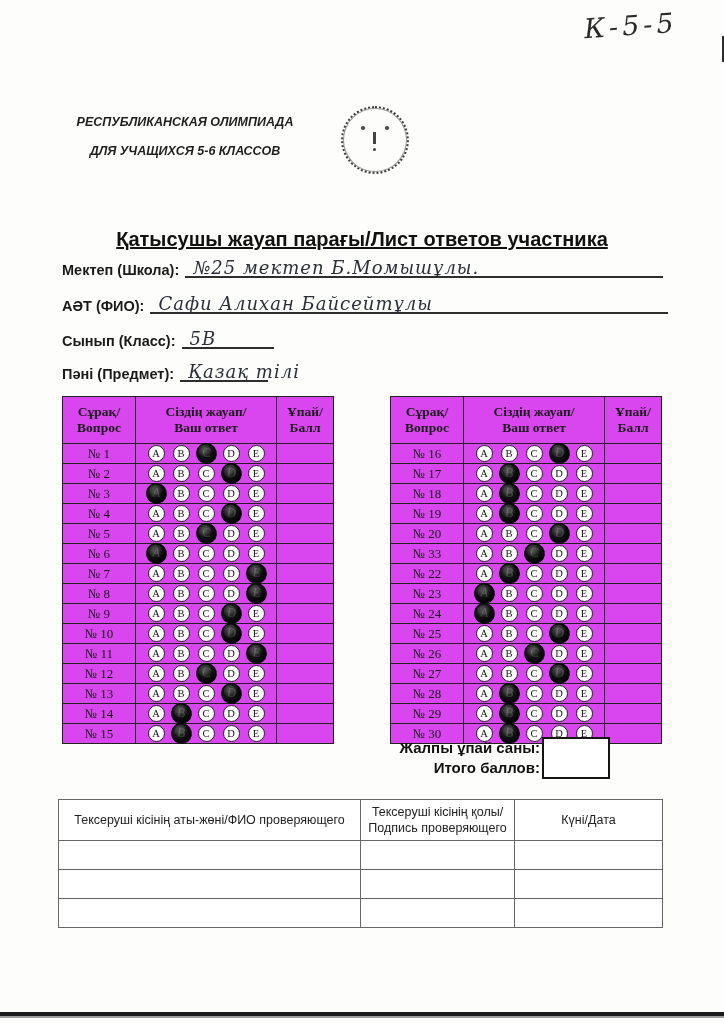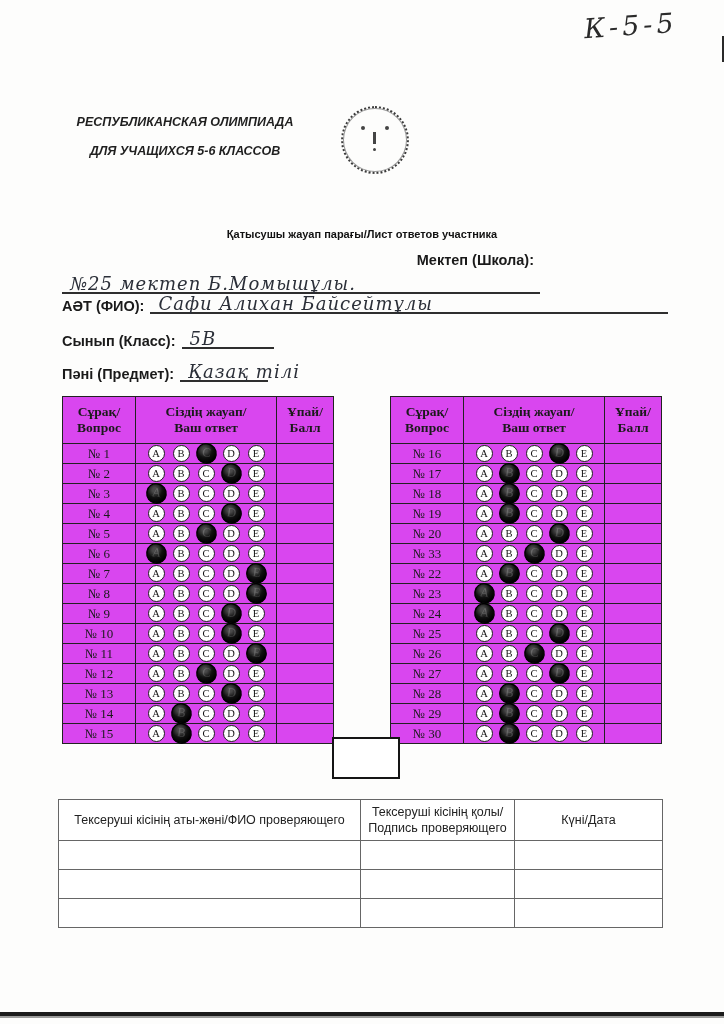--- a/index.html
+++ b/index.html
@@ -24,21 +24,21 @@
     position:absolute;left:341px;top:106px;width:64px;height:64px;border-radius:50%;
     border:2px dotted #3a3a3a;box-shadow:inset 0 0 0 1px #9a9a9a;
   }
   .stamp i{position:absolute;background:#444;}
   .stamp .s1{left:30px;top:24px;width:3px;height:12px;}
   .stamp .s2{left:30px;top:40px;width:3px;height:3px;border-radius:50%;}
   .stamp .s3{left:18px;top:18px;width:4px;height:4px;border-radius:50%;}
   .stamp .s4{left:42px;top:18px;width:4px;height:4px;border-radius:50%;}
   
   .sheet-title{position:absolute;top:228px;left:0;width:724px;text-align:center;
-    font-size:11px;font-weight:bold;color:#111;}
+    font-size:20px;font-weight:bold;color:#111;text-decoration:underline;}
   
   .field{position:absolute;left:62px;display:flex;align-items:flex-end;}
   .field .lbl{font-size:14.5px;font-weight:bold;white-space:nowrap;padding-right:6px;}
   .write-line{border-bottom:2px solid #2e2e2e;position:relative;height:24px;}
   .hand{
     position:absolute;left:8px;bottom:-2px;white-space:nowrap;
     font-family:"DejaVu Serif",serif;font-style:italic;font-size:18px;
     color:#2b2f38;letter-spacing:1px;
   }
   
@@ -92,21 +92,21 @@
 </div>
 <div class="stamp">
   <i class="s1"></i>
     <i class="s2"></i>
     <i class="s3"></i>
     <i class="s4"></i>
 </div>
 
 <div class="sheet-title">Қатысушы жауап парағы/Лист ответов участника</div>
 
-<div class="field" style="top:252px;flex-direction:column;">
+<div class="field" style="top:252px;">
   <span class="lbl">Мектеп (Школа):</span>
   <span class="write-line" style="width:478px;">
     <span class="hand">№25 мектеп Б.Момышұлы.</span>
   </span>
 </div>
 <div class="field" style="top:288px;">
   <span class="lbl">АӘТ (ФИО):</span>
   <span class="write-line" style="width:518px;">
     <span class="hand">Сафи Алихан Байсейтұлы</span>
   </span>
@@ -310,20 +310,24 @@
       </tr>
       <tr>
         <td class="qcell">№ 30</td>
         <td class="acell"><span class="bubble">A</span><span class="bubble filled">B</span><span class="bubble">C</span><span class="bubble">D</span><span class="bubble">E</span></td>
         <td></td>
       </tr>
     </tbody>
 </table>
 
 <div class="totals">
+  <div class="tl">
+    <div>Жалпы ұпай саны:</div>
+    <div>Итого баллов:</div>
+  </div>
   <div class="score-box"></div>
 </div>
 
 <table class="ver-table">
   <thead>
     <tr>
       <th class="vc1">
         <div>Тексеруші кісінің аты-жөні/ФИО проверяющего</div>
       </th>
       <th class="vc2">

